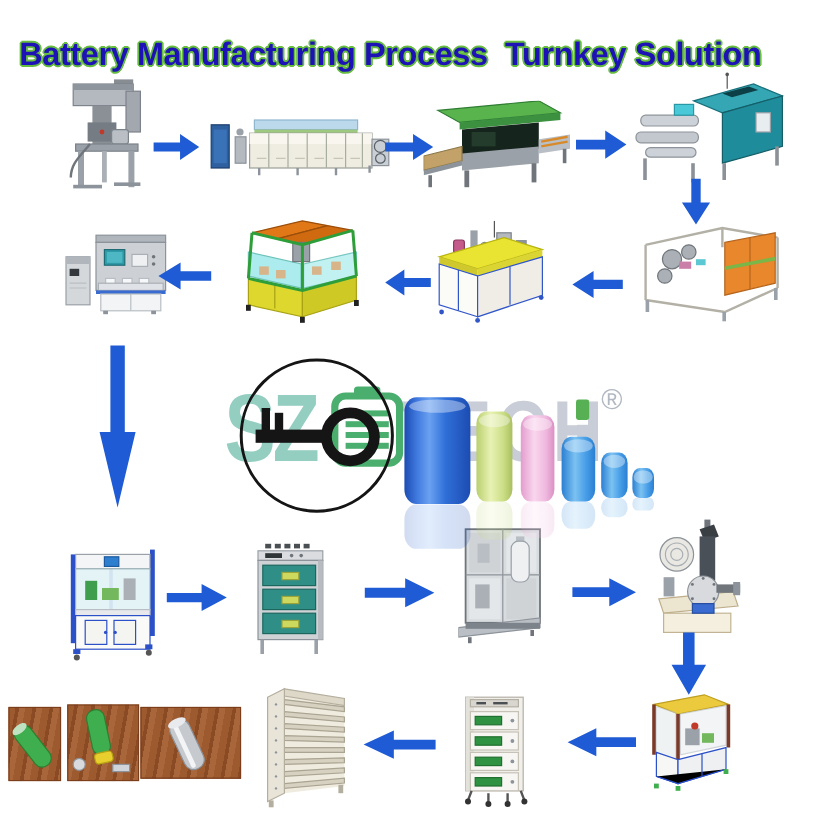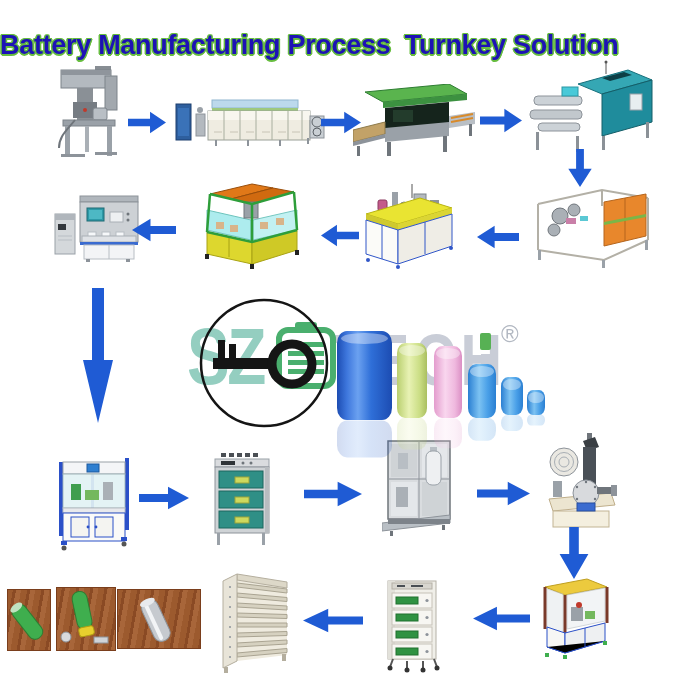--- a/index.html
+++ b/index.html
@@ -1,18 +1,18 @@
 <!DOCTYPE html>
 <html><head>
 <meta charset="utf-8">
 <style>
   html,body{margin:0;padding:0;background:#fff;}
   .canvas{position:relative;width:700px;height:700px;background:#ffffff;overflow:hidden;
           font-family:"Liberation Sans",sans-serif;}
-  .title{position:absolute;top:12px;left:0;width:557px;text-align:left;white-space:pre;
+  .title{position:absolute;top:12px;left:16px;width:557px;text-align:left;white-space:pre;
          font-size:27px;font-weight:bold;letter-spacing:-0.3px;color:#1d12b5;
          text-shadow:-1.5px 0 #67bd3f,1.5px 0 #67bd3f,0 -1.5px #67bd3f,0 1.5px #67bd3f,
                      -1px -1px #67bd3f,1px 1px #67bd3f,1px -1px #67bd3f,-1px 1px #67bd3f;}
   .m,.arrow,.abs{position:absolute;}
   .m svg,.arrow svg,.abs svg{display:block;width:100%;height:100%;}
   .arrow svg{overflow:visible;}
   
   .logo-sz{position:absolute;left:187px;top:317px;font-size:80px;font-weight:bold;
            color:#94cec0;letter-spacing:-3px;transform:scaleX(.8);transform-origin:left top;
            z-index:1;line-height:1;}

